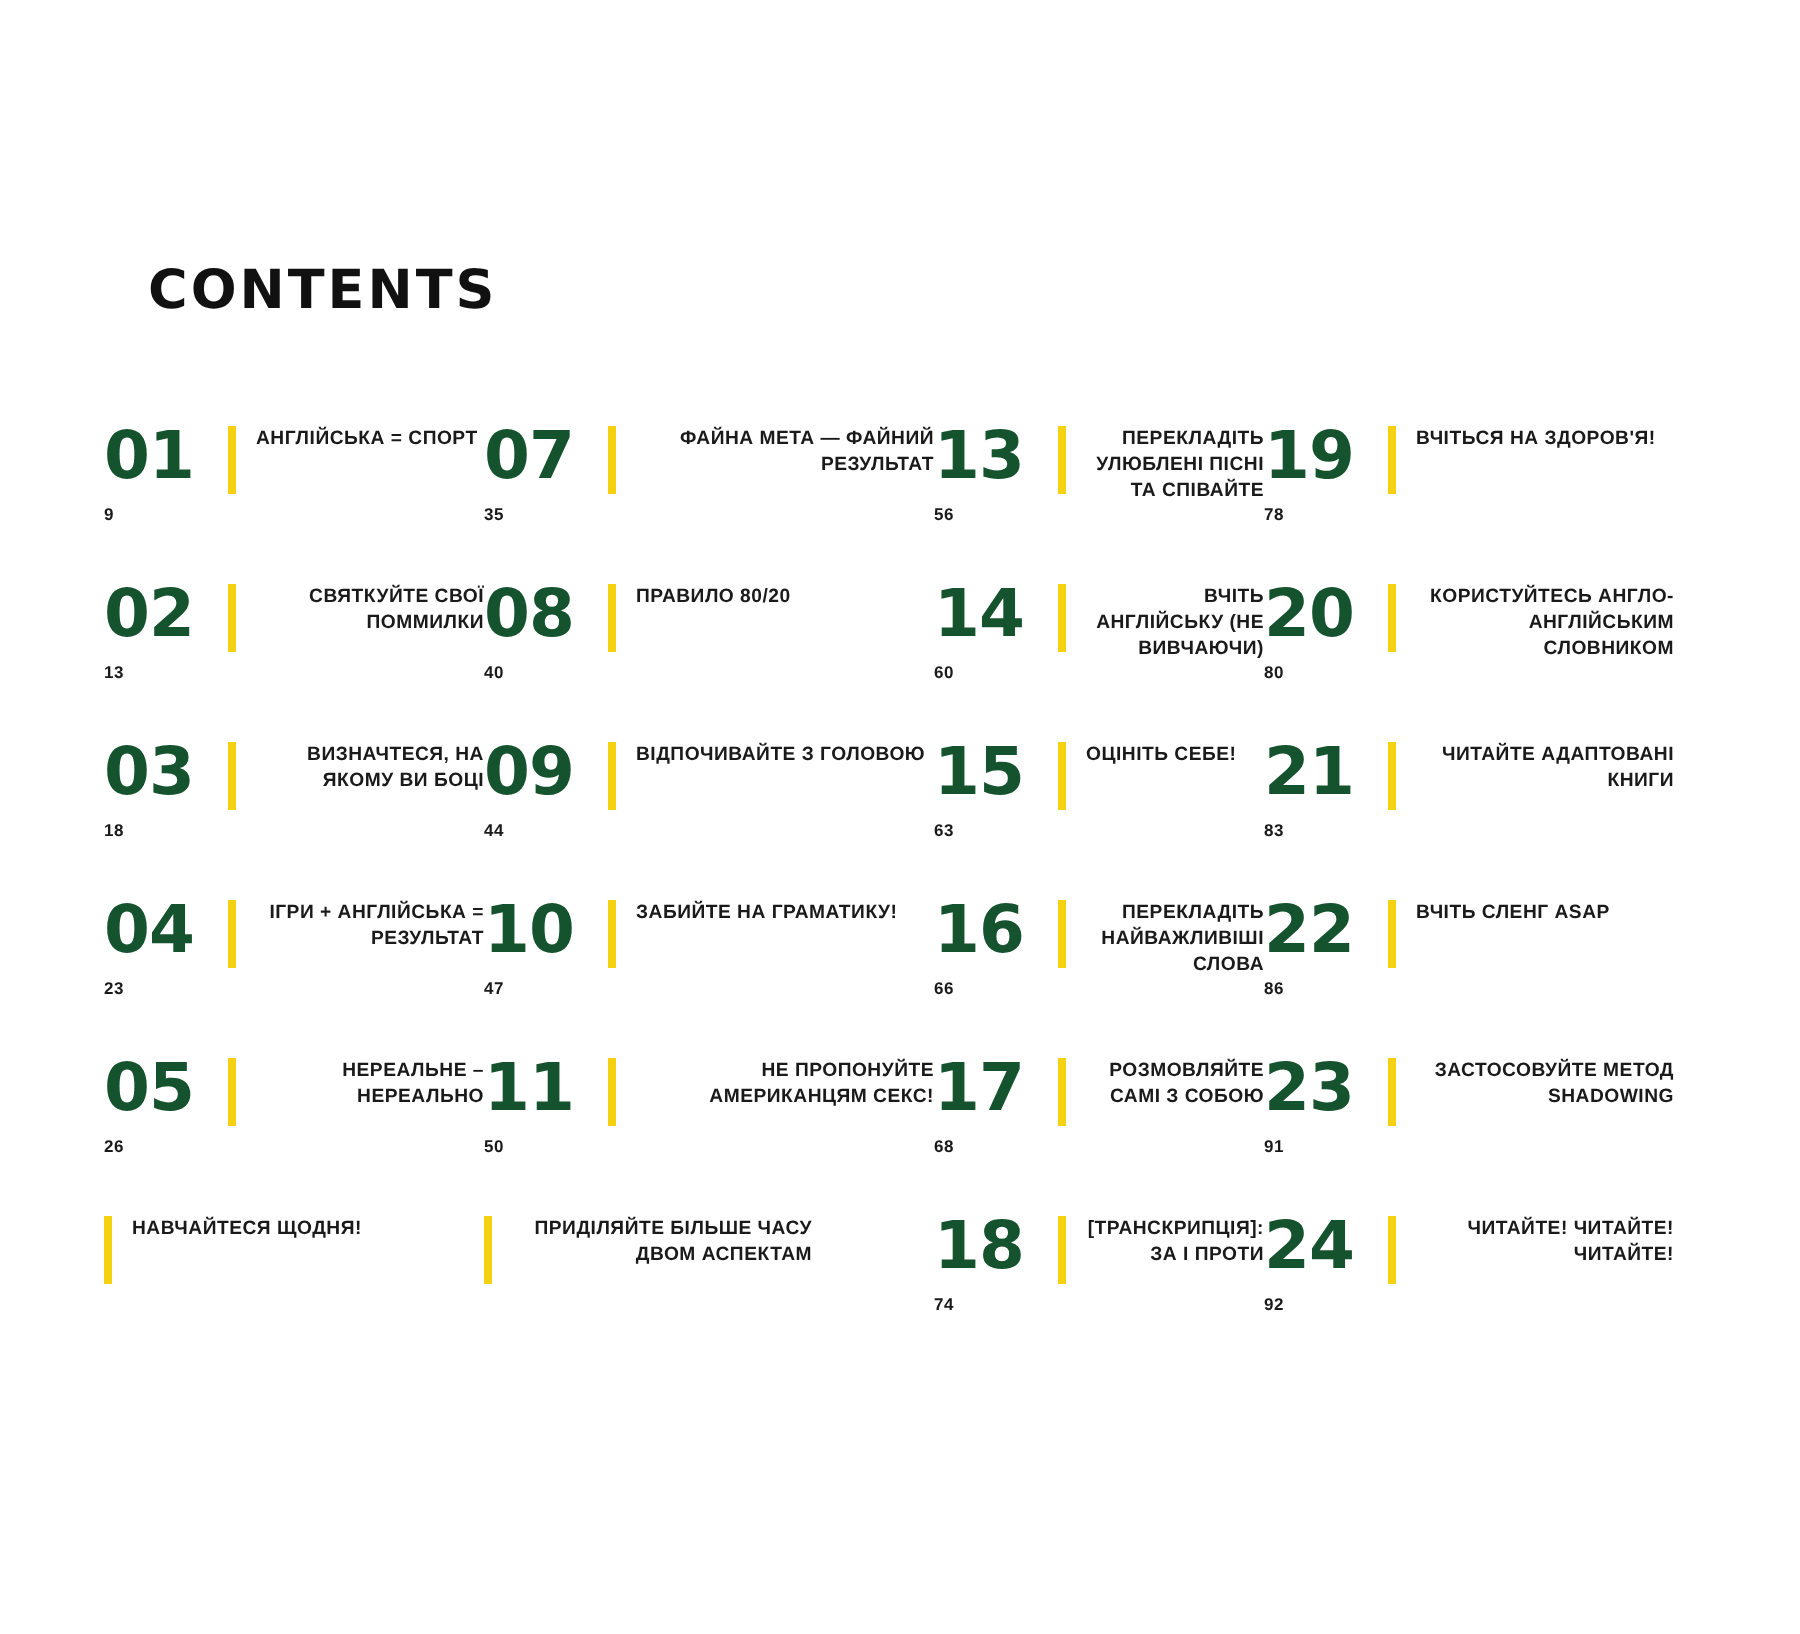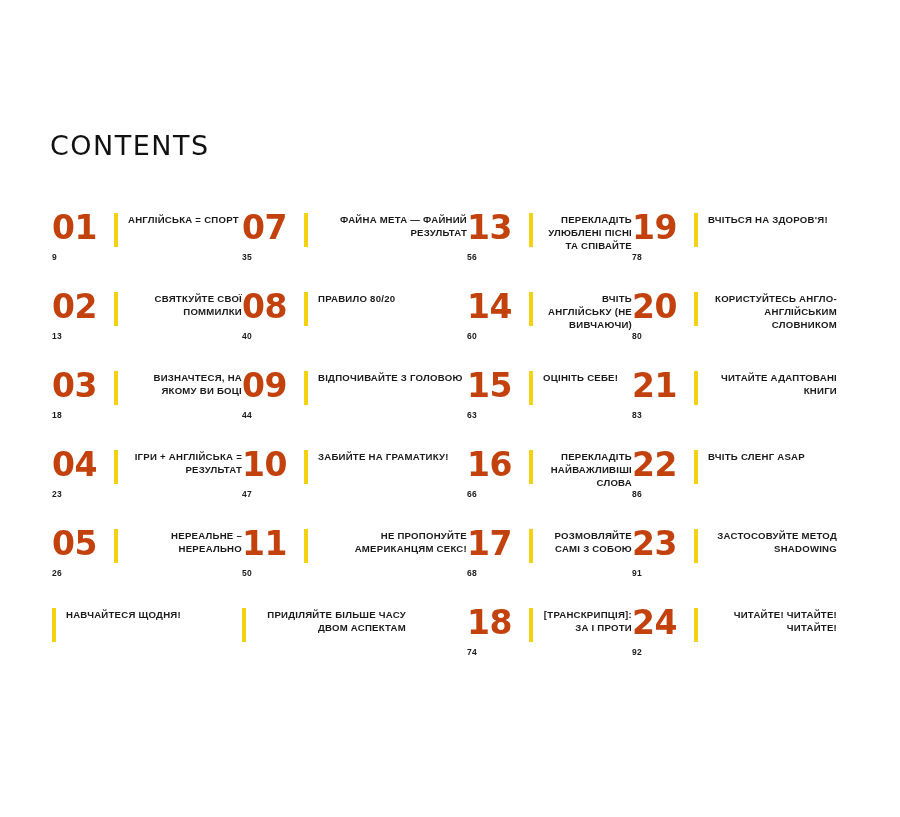--- a/index.html
+++ b/index.html
@@ -16,24 +16,24 @@
     overflow: hidden;
   }
   .page {
     position: relative;
     width: 900px;
     height: 817px;
     background: #ffffff;
   }
   .page-title {
     position: absolute;
-    left: 50px;
+    left: 74px;
     top: 130px;
     font-family: "DejaVu Sans", sans-serif;
-    font-weight: 400;
+    font-weight: 700;
     font-size: 27px;
     letter-spacing: 1.5px;
     color: #111111;
     text-transform: uppercase;
   }
   .columns {
     position: absolute;
     left: 52px;
     top: 212px;
     width: 810px;
@@ -65,21 +65,21 @@
     display: flex;
     flex-direction: column;
     align-items: flex-start;
   }
   .num {
     font-family: "DejaVu Sans", sans-serif;
     font-weight: 700;
     font-size: 33px;
     line-height: 32px;
     letter-spacing: -0.5px;
-    color: #c2410c;
+    color: #14532d;
   }
   .pagenum {
     margin-top: 8px;
     font-family: "Liberation Sans", sans-serif;
     font-weight: 700;
     font-size: 8.5px;
     color: #1a1a1a;
     letter-spacing: 0.3px;
   }
   .bar {

